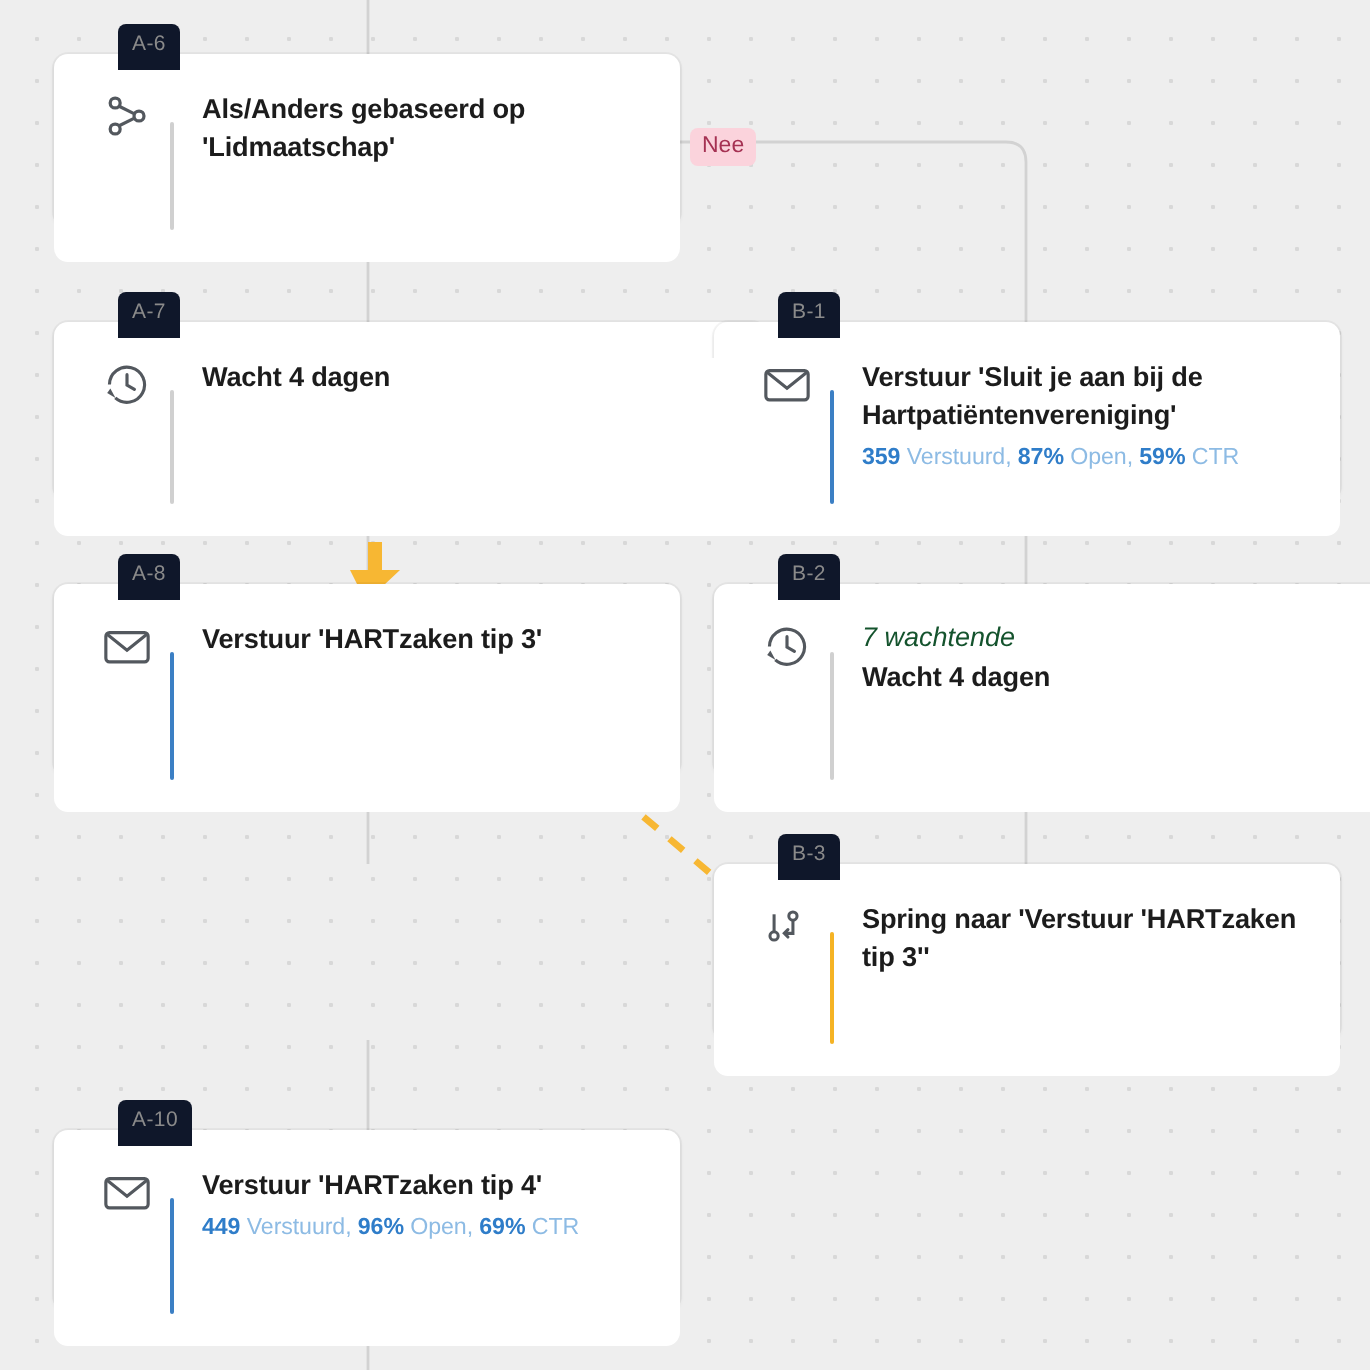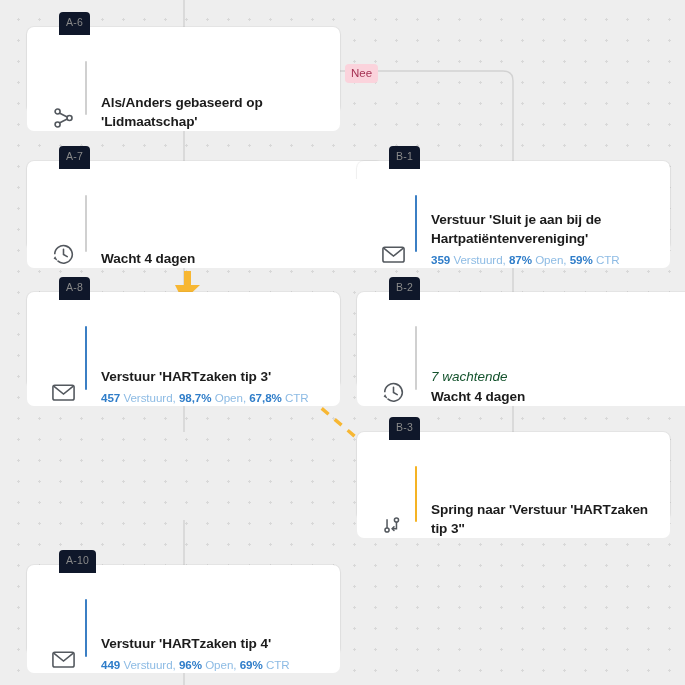--- a/index.html
+++ b/index.html
@@ -55,21 +55,21 @@
     border-radius: 4px 4px 0 0;
     letter-spacing: 0.2px;
     z-index: 0;
     margin-left: 24px;
   }
 
   .card-inner {
     position: relative;
     z-index: 1;
     display: flex;
-    align-items: flex-end;
+    align-items: flex-start;
     width: 100%;
     background: #fff;
     border-radius: 7px;
     padding: 0 14px;
     box-sizing: border-box;
     height: 100%;
     margin-top: 36px;
   }
 
   .icon-box {
@@ -198,25 +198,20 @@
     <div class="card-inner">
       <div class="icon-box">
         <svg width="27" height="27" viewBox="0 0 24 24" fill="none" stroke="#53585e" stroke-width="1.4">
           <rect x="2.6" y="5.6" width="18.8" height="13" rx="1.6"></rect>
           <path d="M3.3 6.4 L12 13.4 L20.7 6.4"></path>
         </svg>
       </div>
       <div class="accent blue"></div>
       <div class="body">
         <div class="title">Verstuur 'HARTzaken tip 3'</div>
-        <div class="stats">
-          <b>457</b> <span>Verstuurd</span>,
-          <b>98,7%</b> <span>Open</span>,
-          <b>67,8%</b> <span>CTR</span>
-        </div>
       </div>
     </div>
   </div>
 
 
   <div class="card" style="left:27px; top:565px; width:313px; height:90px;">
     <div class="card-id">A-10</div>
     <div class="card-inner">
       <div class="icon-box">
         <svg width="27" height="27" viewBox="0 0 24 24" fill="none" stroke="#53585e" stroke-width="1.4">

